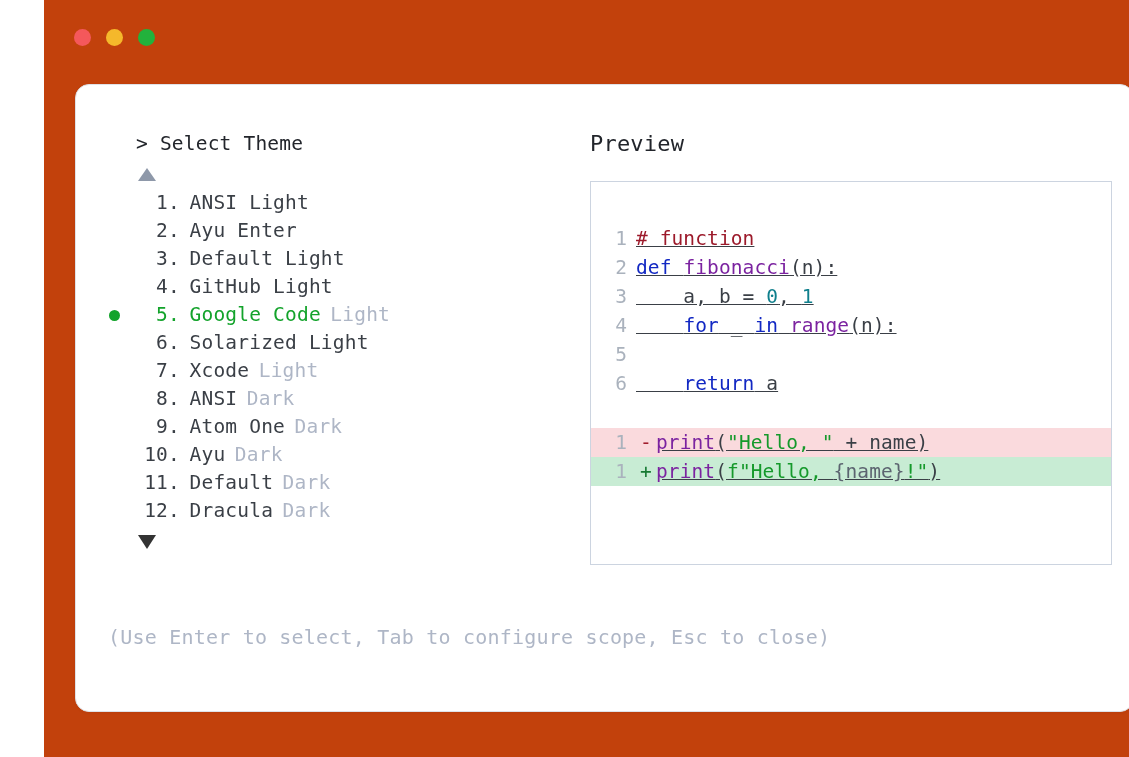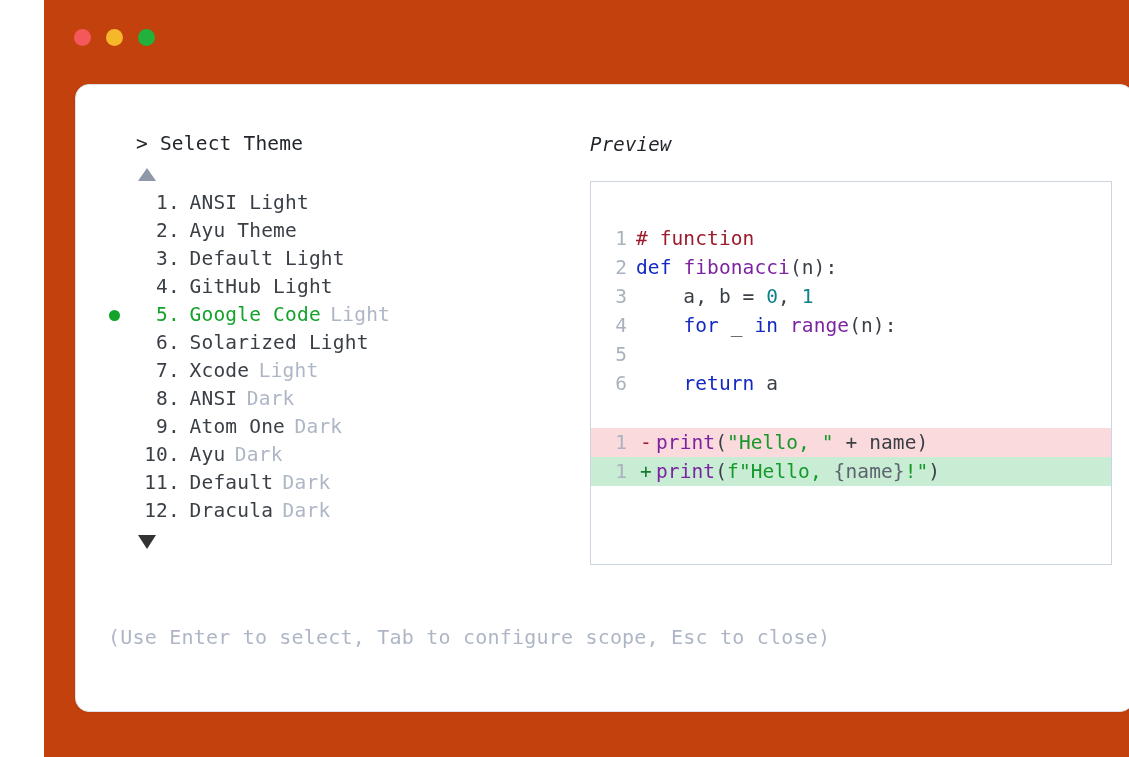--- a/index.html
+++ b/index.html
@@ -71,26 +71,25 @@
   
   .prompt-header {
     font-size: 19.5px;
     line-height: 30px;
     color: #22252b;
     letter-spacing: 0.2px;
     white-space: pre;
     margin-left: 28px;
   }
   .preview-header {
-    font-size: 19px;
+    font-size: 22px;
     line-height: 30px;
     color: #22252b;
     letter-spacing: 0.2px;
     margin-left: 4px;
-    font-style: italic;
   }
 
   
   .scroll-arrow {
     margin-left: 30px;
     width: 0;
     height: 0;
     border-left: 9px solid transparent;
     border-right: 9px solid transparent;
   }
@@ -184,21 +183,21 @@
     white-space: pre;
     letter-spacing: 0.1px;
   }
   .ln {
     width: 20px;
     flex: 0 0 20px;
     text-align: right;
     color: #aab2bd;
     margin-right: 9px;
   }
-  .code-text { color: #3a3f46; }
+  .code-text { color: #3a3f46; text-decoration: underline; }
 
   .spacer-line { height: 30px; }
 
   
   .diff-line {
     display: flex;
     align-items: baseline;
     height: 29px;
     font-size: 19.5px;
     line-height: 29px;
@@ -240,21 +239,21 @@
 
       <div class="columns">
 
         <div class="col-left">
           <div class="prompt-header">&gt; Select Theme</div>
 
           <div class="scroll-arrow up"></div>
 
           <div class="theme-list">
               <div class="theme-row"><span class="bullet-slot"></span><span class="row-index">1.</span><span class="row-name">ANSI Light</span></div>
-              <div class="theme-row"><span class="bullet-slot"></span><span class="row-index">2.</span><span class="row-name">Ayu Theme</span></div>
+              <div class="theme-row"><span class="bullet-slot"></span><span class="row-index">2.</span><span class="row-name">Ayu Enter</span></div>
               <div class="theme-row"><span class="bullet-slot"></span><span class="row-index">3.</span><span class="row-name">Default Light</span></div>
               <div class="theme-row"><span class="bullet-slot"></span><span class="row-index">4.</span><span class="row-name">GitHub Light</span></div>
               <div class="theme-row selected"><span class="bullet-slot"><span class="bullet"></span></span><span class="row-index">5.</span><span class="row-name">Google Code</span><span class="row-variant">Light</span></div>
               <div class="theme-row"><span class="bullet-slot"></span><span class="row-index">6.</span><span class="row-name">Solarized Light</span></div>
               <div class="theme-row"><span class="bullet-slot"></span><span class="row-index">7.</span><span class="row-name">Xcode</span><span class="row-variant">Light</span></div>
               <div class="theme-row"><span class="bullet-slot"></span><span class="row-index">8.</span><span class="row-name">ANSI</span><span class="row-variant">Dark</span></div>
               <div class="theme-row"><span class="bullet-slot"></span><span class="row-index">9.</span><span class="row-name">Atom One</span><span class="row-variant">Dark</span></div>
               <div class="theme-row"><span class="bullet-slot"></span><span class="row-index">10.</span><span class="row-name">Ayu</span><span class="row-variant">Dark</span></div>
               <div class="theme-row"><span class="bullet-slot"></span><span class="row-index">11.</span><span class="row-name">Default</span><span class="row-variant">Dark</span></div>
               <div class="theme-row"><span class="bullet-slot"></span><span class="row-index">12.</span><span class="row-name">Dracula</span><span class="row-variant">Dark</span></div>

